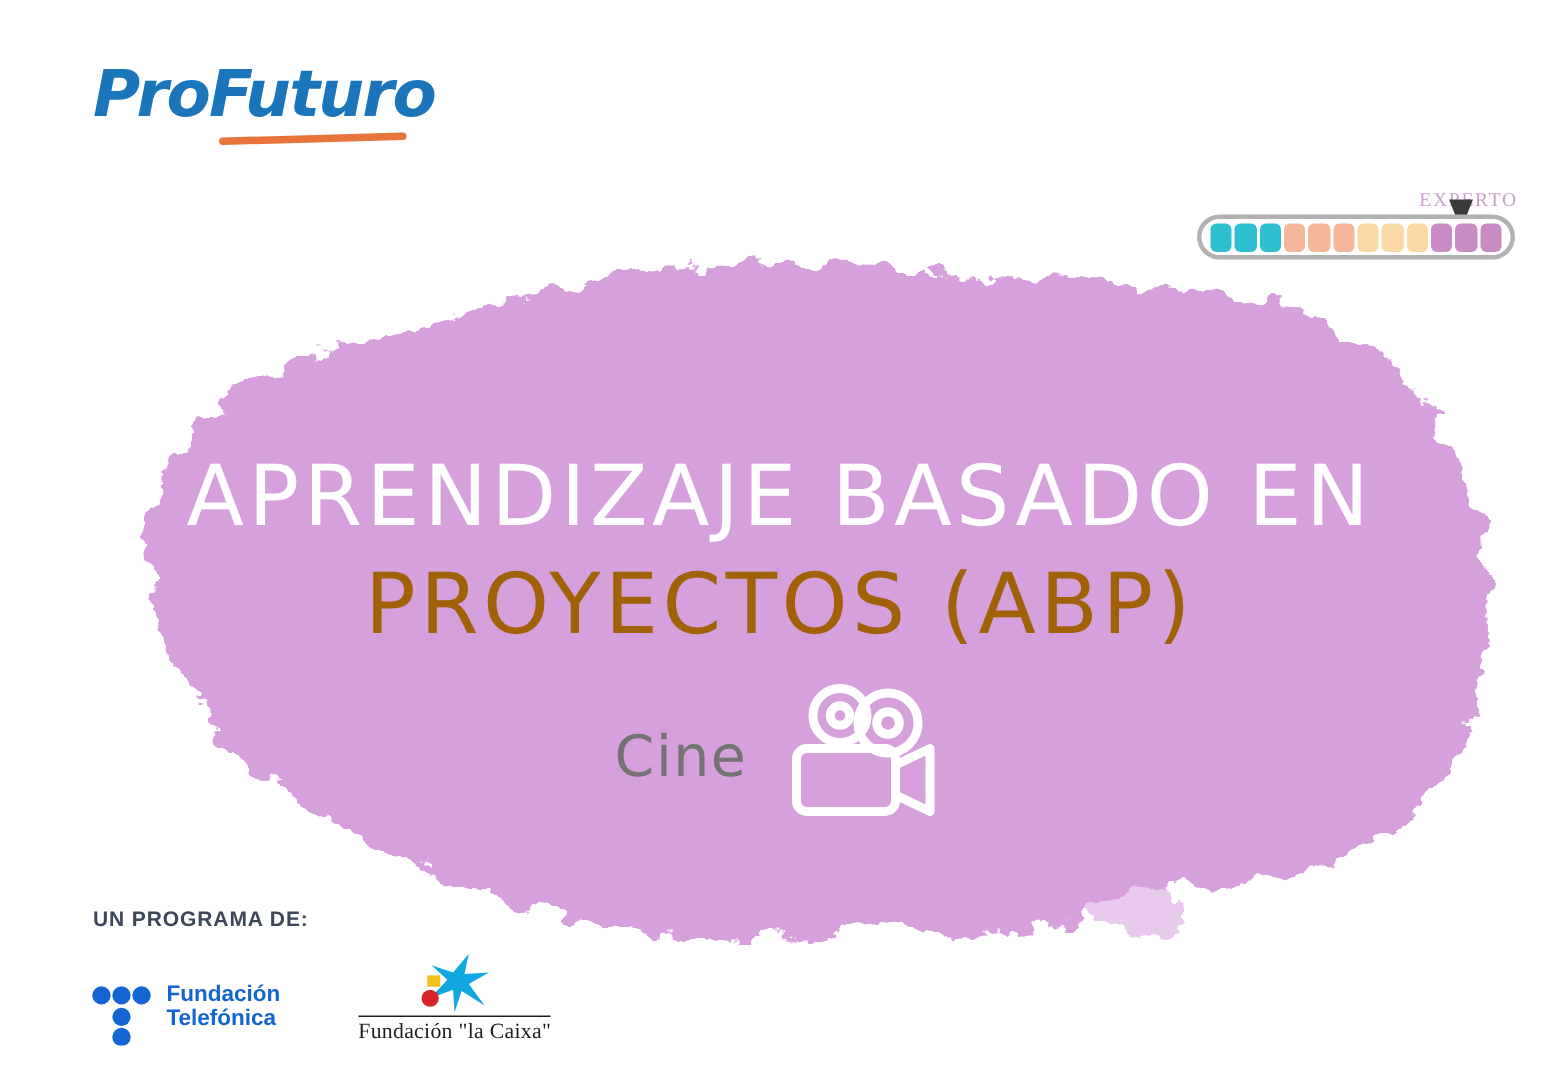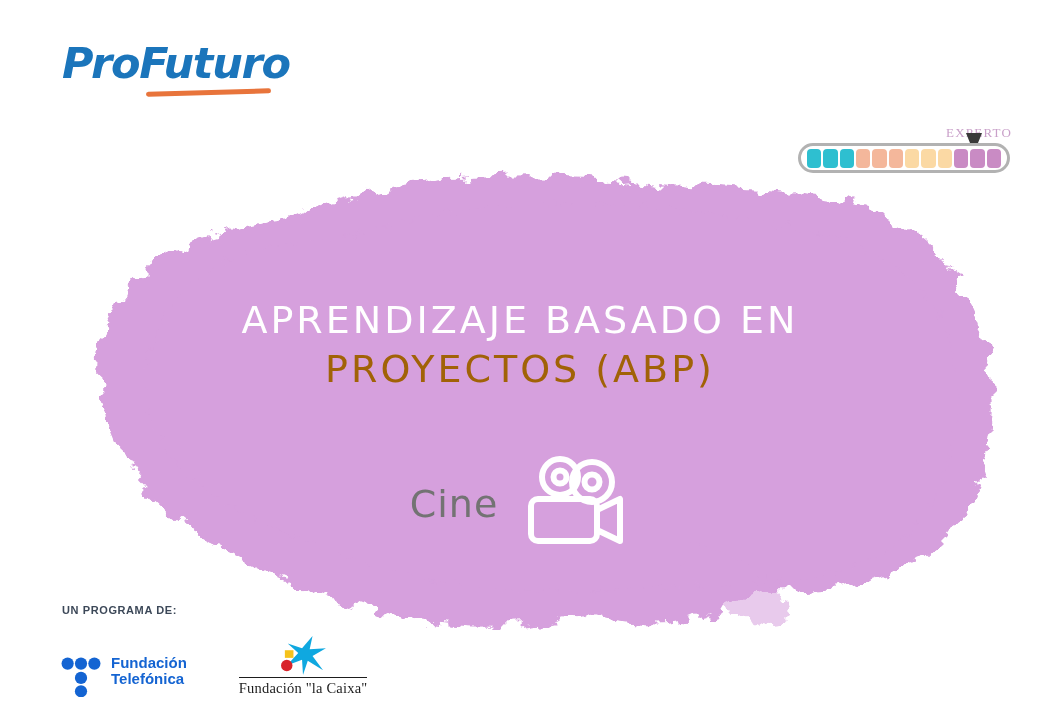--- a/index.html
+++ b/index.html
@@ -125,21 +125,21 @@
   
   .title-block {
     position: absolute;
     left: 0;
     top: 296px;
     width: 1040px;
     text-align: center;
   }
   .title-line {
     font-family: "DejaVu Sans", sans-serif;
-    font-size: 38px;
+    font-size: 56px;
     font-weight: 400;
     color: #ffffff;
     letter-spacing: 3px;
     line-height: 1.28;
     white-space: nowrap;
   }
 
   .subtitle-row {
     position: absolute;
     left: 0;
@@ -159,21 +159,21 @@
     position: relative;
     top: 4px;
   }
 
   
   .footer-label {
     position: absolute;
     left: 62px;
     top: 604px;
     font-family: "Liberation Sans", sans-serif;
-    font-size: 11px;
+    font-size: 14px;
     font-weight: bold;
     letter-spacing: 0.6px;
     color: #3c4858;
     white-space: nowrap;
   }
   .logo-row {
     position: absolute;
     left: 60px;
     top: 634px;
     display: flex;

